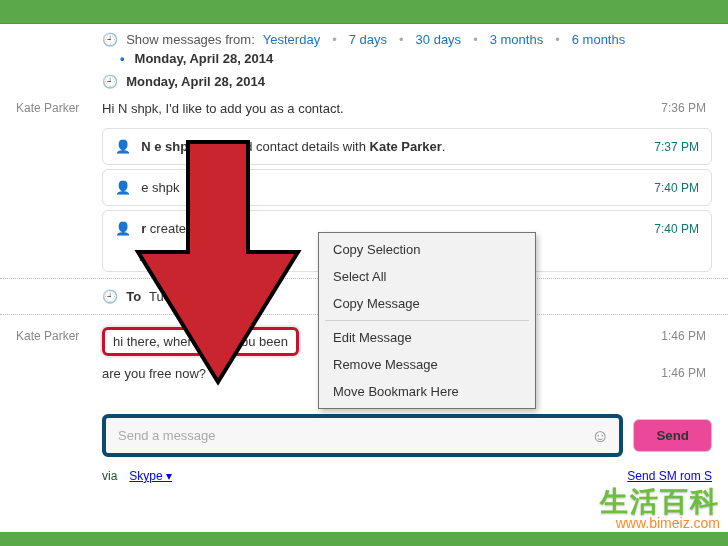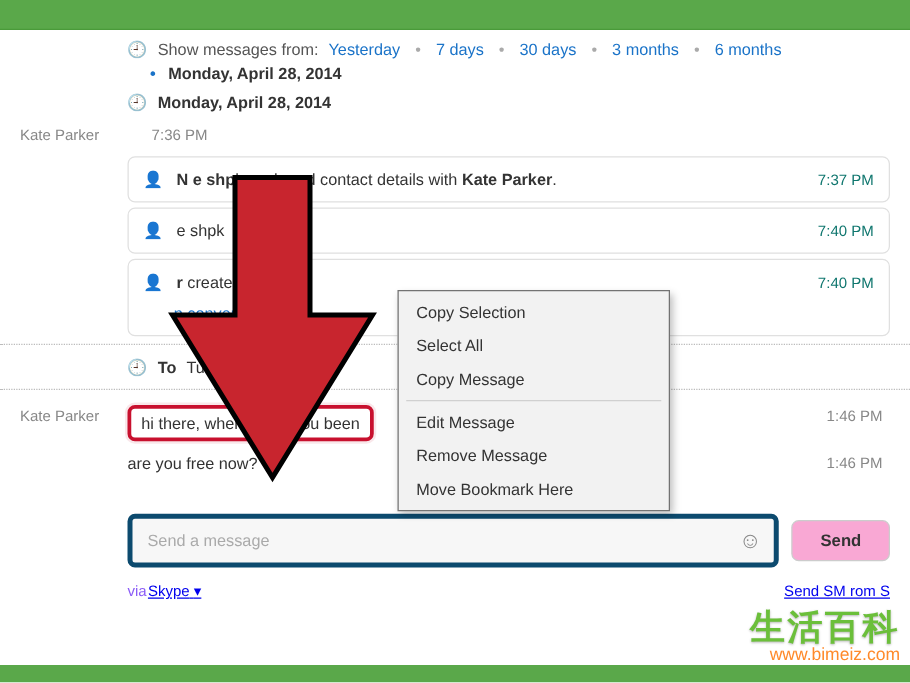--- a/index.html
+++ b/index.html
@@ -79,34 +79,34 @@
   .emoji-btn {
     position: absolute;
     right: 10px;
     top: 50%;
     transform: translateY(-50%);
     color: #888;
     font-size: 18px;
   }
   .send-btn {
     border: 1px solid #ccc;
-    background: #f9a8d4;
+    background: #ec4899;
     border-radius: 6px;
     padding: 8px 22px;
     font-weight: bold;
     color: #333;
     cursor: pointer;
   }
   .via-row {
     display: flex;
     padding: 6px 16px 12px 102px;
     color: #1a73c8;
     font-size: 12px;
   }
-  .via-row .via-label { color: #8b5cf6; margin-right: 1px; }
+  .via-row .via-label { color: #14532d; margin-right: 12px; }
   .via-row .right { margin-left: auto; }
   .footer-bar { height: 14px; background: #5aa84a; position:absolute; bottom:0; left:0; right:0; }
   .context-menu {
     position: absolute;
     left: 318px;
     top: 232px;
     width: 218px;
     background: #f2f2f2;
     border: 1px solid #737373;
     box-shadow: 2px 3px 6px rgba(0,0,0,0.25);
@@ -172,20 +172,21 @@
 
   <div class="bullet-date">Monday, April 28, 2014</div>
 
   <div class="meta-line">
     <span class="clock">🕘</span>
     <span class="date-bold">Monday, April 28, 2014</span>
   </div>
 
   <div class="row">
     <div class="name-col">Kate Parker</div>
+    <div class="content-col msg-text">Hi N             shpk, I'd like to add you as a contact.</div>
     <div class="time-col">7:36 PM</div>
   </div>
 
   <div class="system-box">
     <span class="person-icon">👤</span>
     <span>
       <b>N       e  shp</b><span>has shared contact details with </span><b>Kate Parker</b><span>.</span>
     </span>
     <span class="time">7:37 PM</span>
   </div>

